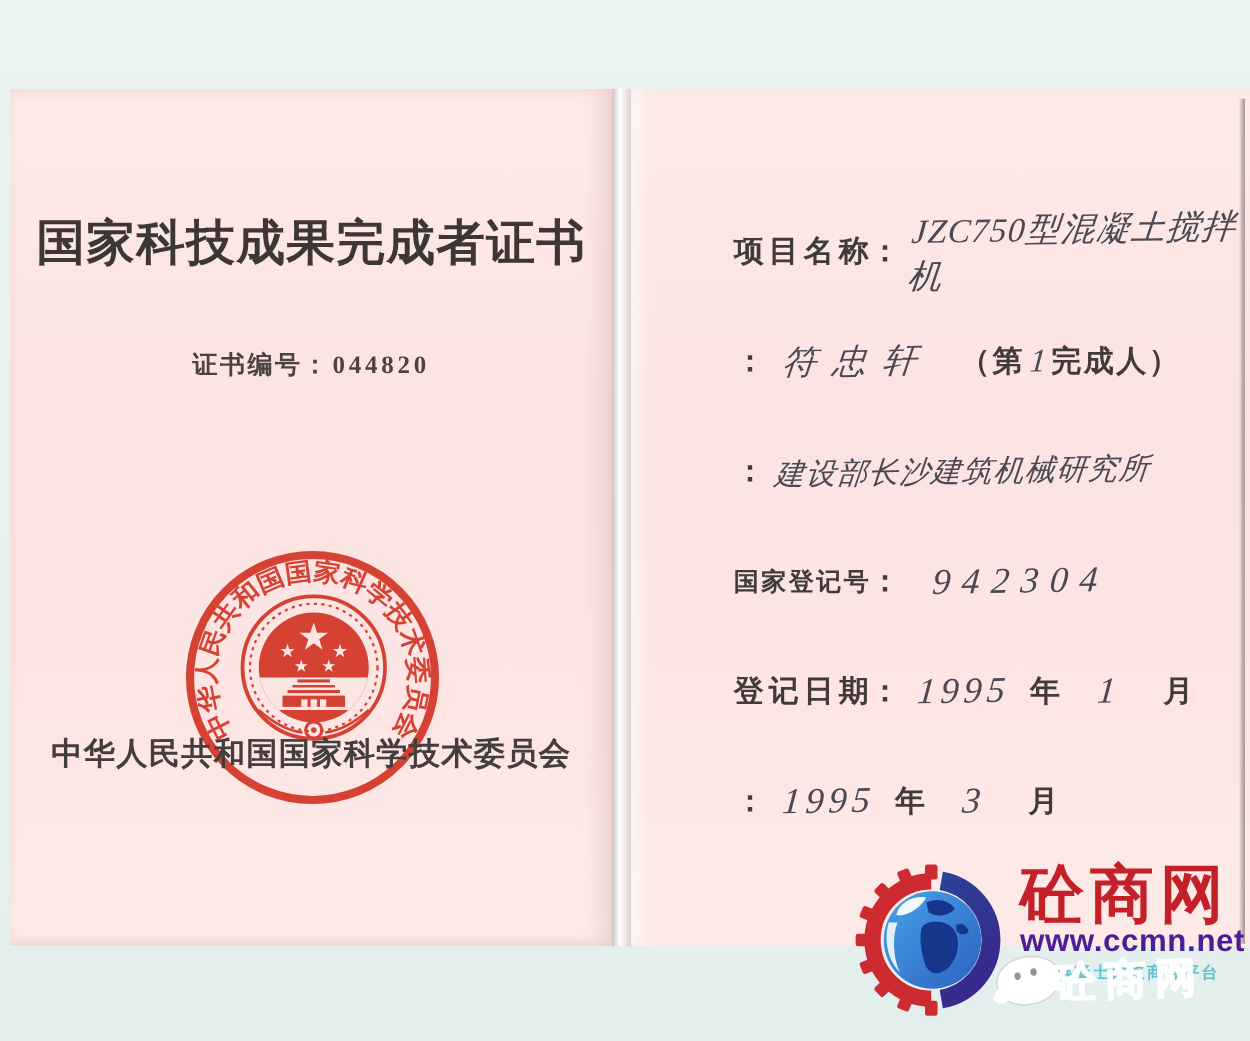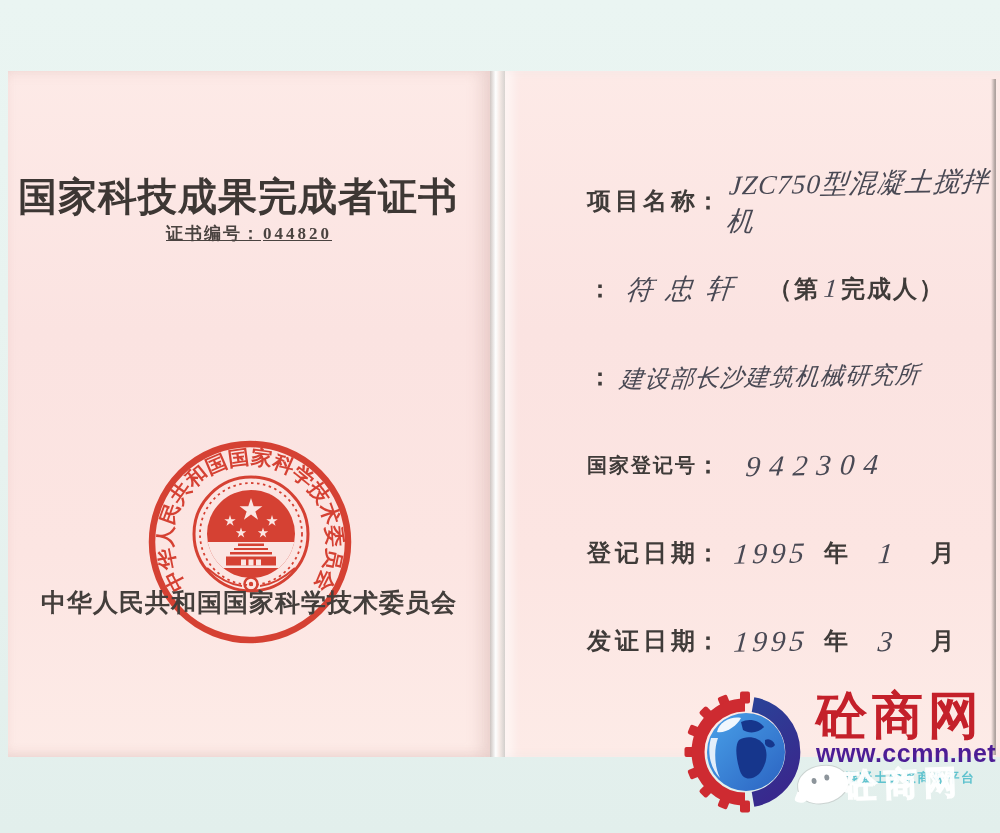--- a/index.html
+++ b/index.html
@@ -29,25 +29,25 @@
     background:linear-gradient(90deg,rgba(168,124,120,.38) 0%,rgba(255,255,255,.95) 38%,#f7ece8 62%,rgba(168,124,120,.28) 100%);
   }
   .scan-edge{
     position:absolute;left:991px;top:79px;width:5px;height:676px;
     background:linear-gradient(90deg,rgba(110,104,100,0) 0%,rgba(110,104,100,.55) 80%);
   }
 
   
   .cert-title{
     margin:102px 10px 0;
-    font-size:39px;font-weight:700;color:#3d3734;
-    letter-spacing:1px;line-height:1.25;
+    text-align:center;font-size:39px;font-weight:700;color:#3d3734;
+    letter-spacing:1px;line-height:1.25;font-family:Liberation Mono, monospace;
   }
   .cert-no-line{
-    text-align:center;font-size:17px;color:#4a4340;letter-spacing:2px;font-weight:600;text-decoration:underline;
+    margin-top:56px;text-align:center;font-size:20px;color:#4a4340;letter-spacing:2px;font-weight:600;
   }
   .cert-no-line .num{letter-spacing:3px;margin-left:2px;font-weight:600;}
   .seal{position:absolute;left:139px;top:368px;width:206px;height:206px;z-index:1;opacity:.96;}
   .issuer-line{
     position:absolute;left:0;right:0;top:515px;z-index:2;
     text-align:center;font-size:25px;font-weight:600;color:#433e3b;letter-spacing:1px;
   }
 
   
   .form{padding:86px 26px 0 38px;}
@@ -185,21 +185,20 @@
       <div class="frow">
         <span class="lbl">登记日期</span>
         <span class="colon">：</span>
         <span class="hand v-year">1995</span>
         <span class="unit-cn u-year">年</span>
         <span class="hand v-month">1</span>
         <span class="unit-cn u-month">月</span>
       </div>
 
       <div class="frow">
-        <span class="lbl">发证日期</span>
         <span class="colon">：</span>
         <span class="hand v-year">1995</span>
         <span class="unit-cn u-year">年</span>
         <span class="hand v-month">3</span>
         <span class="unit-cn u-month">月</span>
       </div>
 
     </div>
   </div>
 

